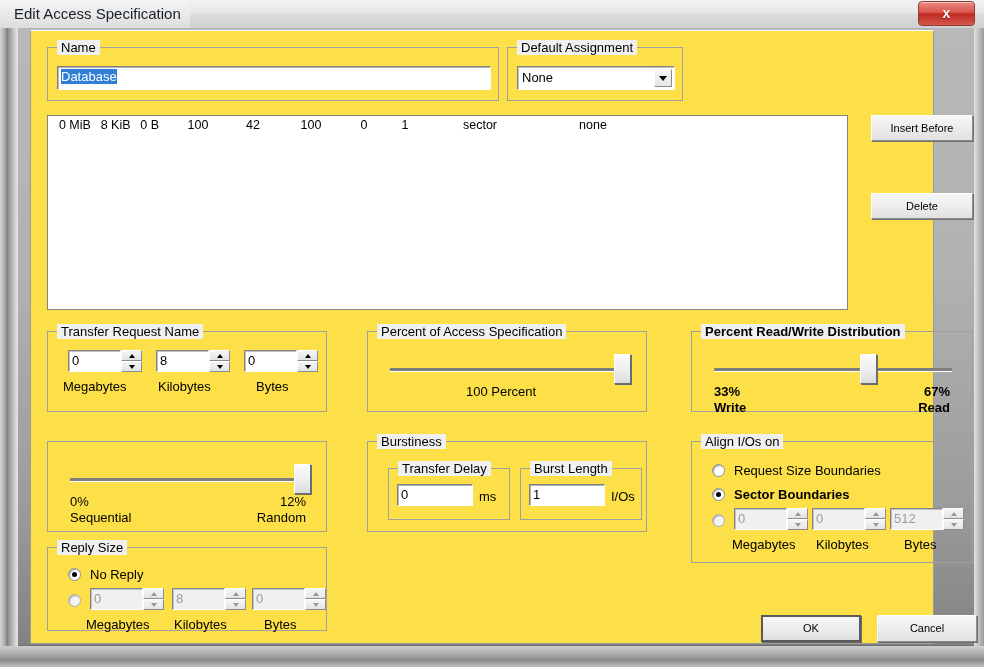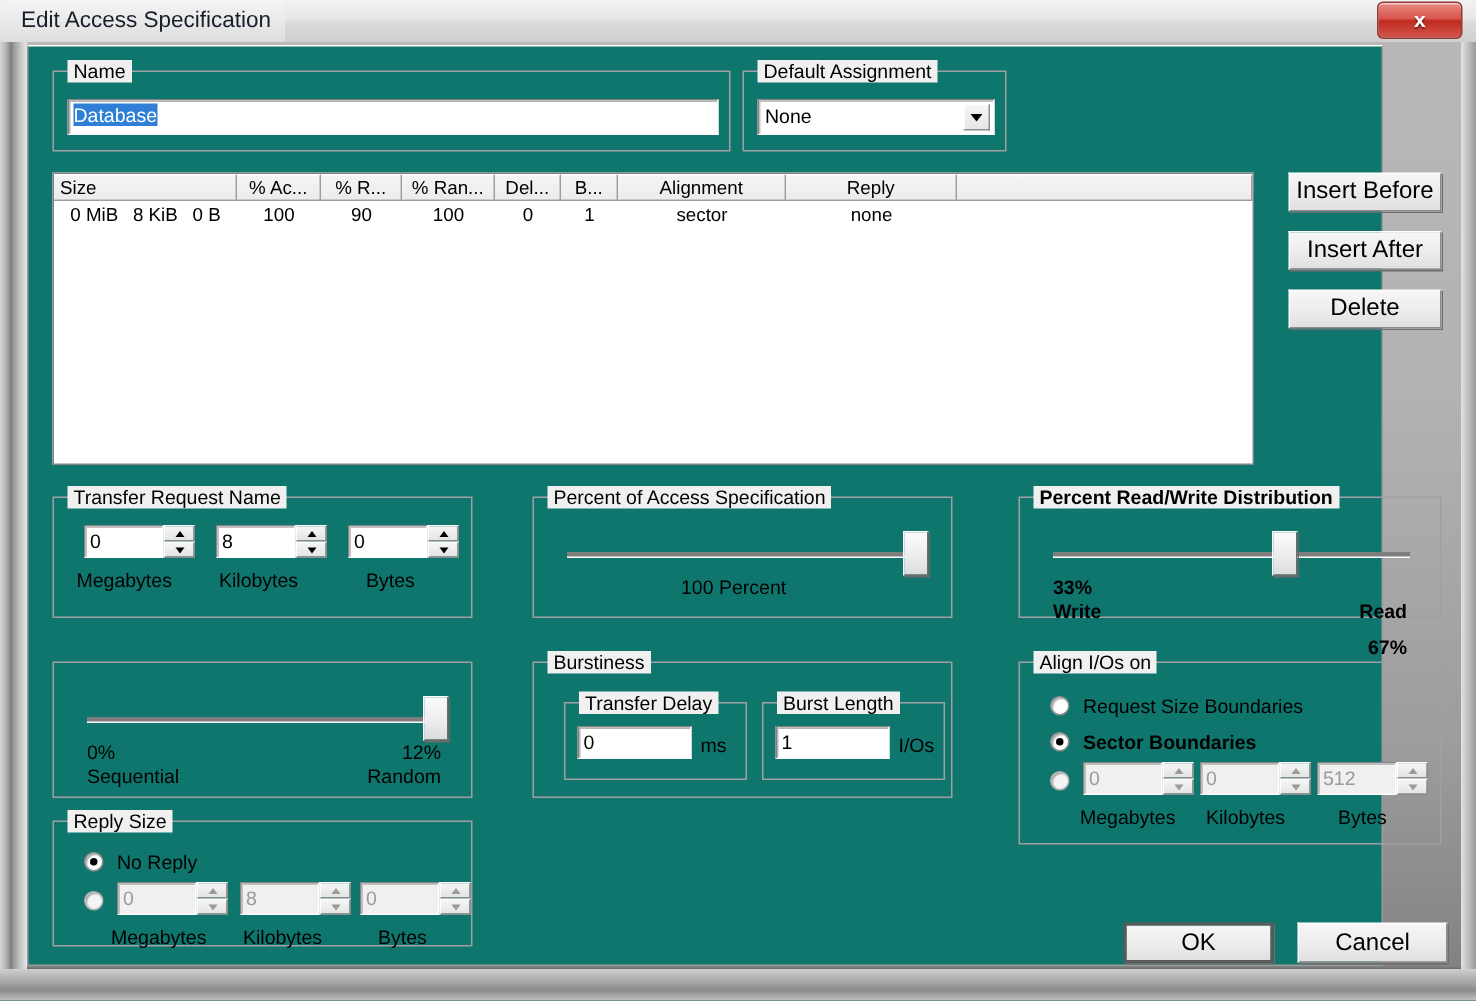--- a/index.html
+++ b/index.html
@@ -87,23 +87,23 @@
     position:absolute; right:0; top:28px; width:10px; height:632px;
     background: linear-gradient(90deg,#e3e3e3 0%, #bdbdbd 50%, #9a9a9a 100%);
   }
   #frame-bottom {
     position:absolute; left:0; bottom:0; width:984px; height:14px;
     background: linear-gradient(180deg,#cfcfcf 0%, #a8a8a8 60%, #8b8b8b 100%);
   }
 
   
   #client {
-    position:absolute; left: 18px; top: 30px;
+    position:absolute; left: 30px; top: 30px;
     width: 904px; height: 614px;
-    background: #0f766e;
+    background: #fde047;
     border: 1px solid #9b9b9b;
     border-top-color: #ffffff;
     box-sizing: border-box;
   }
 
   
   .group {
     position: absolute;
     border: 1px solid #a0a0a0;
     box-sizing: border-box;
@@ -134,21 +134,21 @@
   }
   .sel { background: #2f7fd6; color:#ffffff; }
 
   .btn {
     position: absolute;
     background: linear-gradient(180deg,#f6f6f6 0%,#ececec 55%,#e0e0e0 100%);
     border: 1px solid #8c8c8c;
     border-top-color:#ffffff; border-left-color:#ffffff;
     box-shadow: 1px 1px 0 #6e6e6e;
     box-sizing: border-box;
-    font-size: 16px; color: #000;
+    font-size: 11px; color: #000;
     text-align: center;
     cursor: pointer;
     line-height: 1;
     display:flex; align-items:center; justify-content:center;
   }
   .btn.default { border: 2px solid #5a5a5a; box-shadow: 1px 1px 0 #6e6e6e; }
 
   
   .spinner { position: absolute; height: 22px; box-sizing:border-box; }
   .spinner .sp-edit {
@@ -303,54 +303,40 @@
       <div class="group-title">Default Assignment</div>
       <div class="combo" style="left:9px; top:18px; width:158px;">
         <span class="combo-text">None</span>
         <span class="combo-btn">
             <span class="combo-tri"></span>
           </span>
       </div>
     </div>
 
     <div id="table-wrap">
-      <div id="table-head">
-        <div class="th" style="width:122px">Size</div>
-        <div class="th center" style="width:56px">% Ac...</div>
-        <div class="th center" style="width:54px">% R...</div>
-        <div class="th center" style="width:62px">% Ran...</div>
-        <div class="th center" style="width:44px">Del...</div>
-        <div class="th center" style="width:38px">B...</div>
-        <div class="th center" style="width:112px">Alignment</div>
-        <div class="th center" style="width:114px">Reply</div>
-        <div class="th" style="width:197px"></div>
-      </div>
       <div class="tr">
         <div class="td size-cell" style="width:122px">
           <span>0 MiB</span>
           <span>8 KiB</span>
           <span>0 B</span>
         </div>
         <div class="td" style="width:56px">100</div>
-        <div class="td" style="width:54px">90</div>
+        <div class="td" style="width:54px">42</div>
         <div class="td" style="width:62px">100</div>
         <div class="td" style="width:44px">0</div>
         <div class="td" style="width:38px">1</div>
         <div class="td" style="width:112px">sector</div>
         <div class="td" style="width:114px">none</div>
         <div class="td" style="width:197px"></div>
       </div>
     </div>
 
     <div class="btn" style="left:840px; top:84px; width:102px; height:26px;">
       <span>Insert Before</span>
     </div>
-    <div class="btn" style="left:840px; top:123px; width:102px; height:26px;">
-      <span>Insert After</span>
-    </div>
     <div class="btn" style="left:840px; top:162px; width:102px; height:26px;">
       <span>Delete</span>
     </div>
 
     <div class="group" style="left:16px; top:300px; width:280px; height:81px;">
       <div class="group-title">Transfer Request Name</div>
 
       <div class="spinner" style="left:20px; top:18px; width:74px;">
         <div class="sp-edit">0</div>
         <div class="sp-btns">
@@ -397,21 +383,21 @@
       <div class="slider-thumb" style="left:246px; top:22px;"></div>
       <div class="caption" style="left:98px; top:52px;">100 Percent</div>
     </div>
 
     <div class="group" style="left:660px; top:300px; width:282px; height:81px;font-weight:bold;">
       <div class="group-title">Percent Read/Write Distribution</div>
       <div class="slider-track" style="left:22px; top:36px; width:238px;"></div>
       <div class="slider-thumb" style="left:168px; top:22px;"></div>
       <div class="caption" style="left:22px; top:52px;">33%</div>
       <div class="caption" style="left:22px; top:68px;">Write</div>
-      <div class="caption" style="right:22px; top:52px;margin-top:40px;">67%</div>
+      <div class="caption" style="right:22px; top:52px;">67%</div>
       <div class="caption" style="right:22px; top:68px;">Read</div>
     </div>
 
     <div class="group" style="left:16px; top:410px; width:280px; height:91px;">
       <div class="slider-track" style="left:22px; top:36px; width:236px;"></div>
       <div class="slider-thumb" style="left:246px; top:22px;"></div>
       <div class="caption" style="left:22px; top:52px;">0%</div>
       <div class="caption" style="left:22px; top:68px;">Sequential</div>
       <div class="caption" style="right:20px; top:52px;">12%</div>
       <div class="caption" style="right:20px; top:68px;">Random</div>

